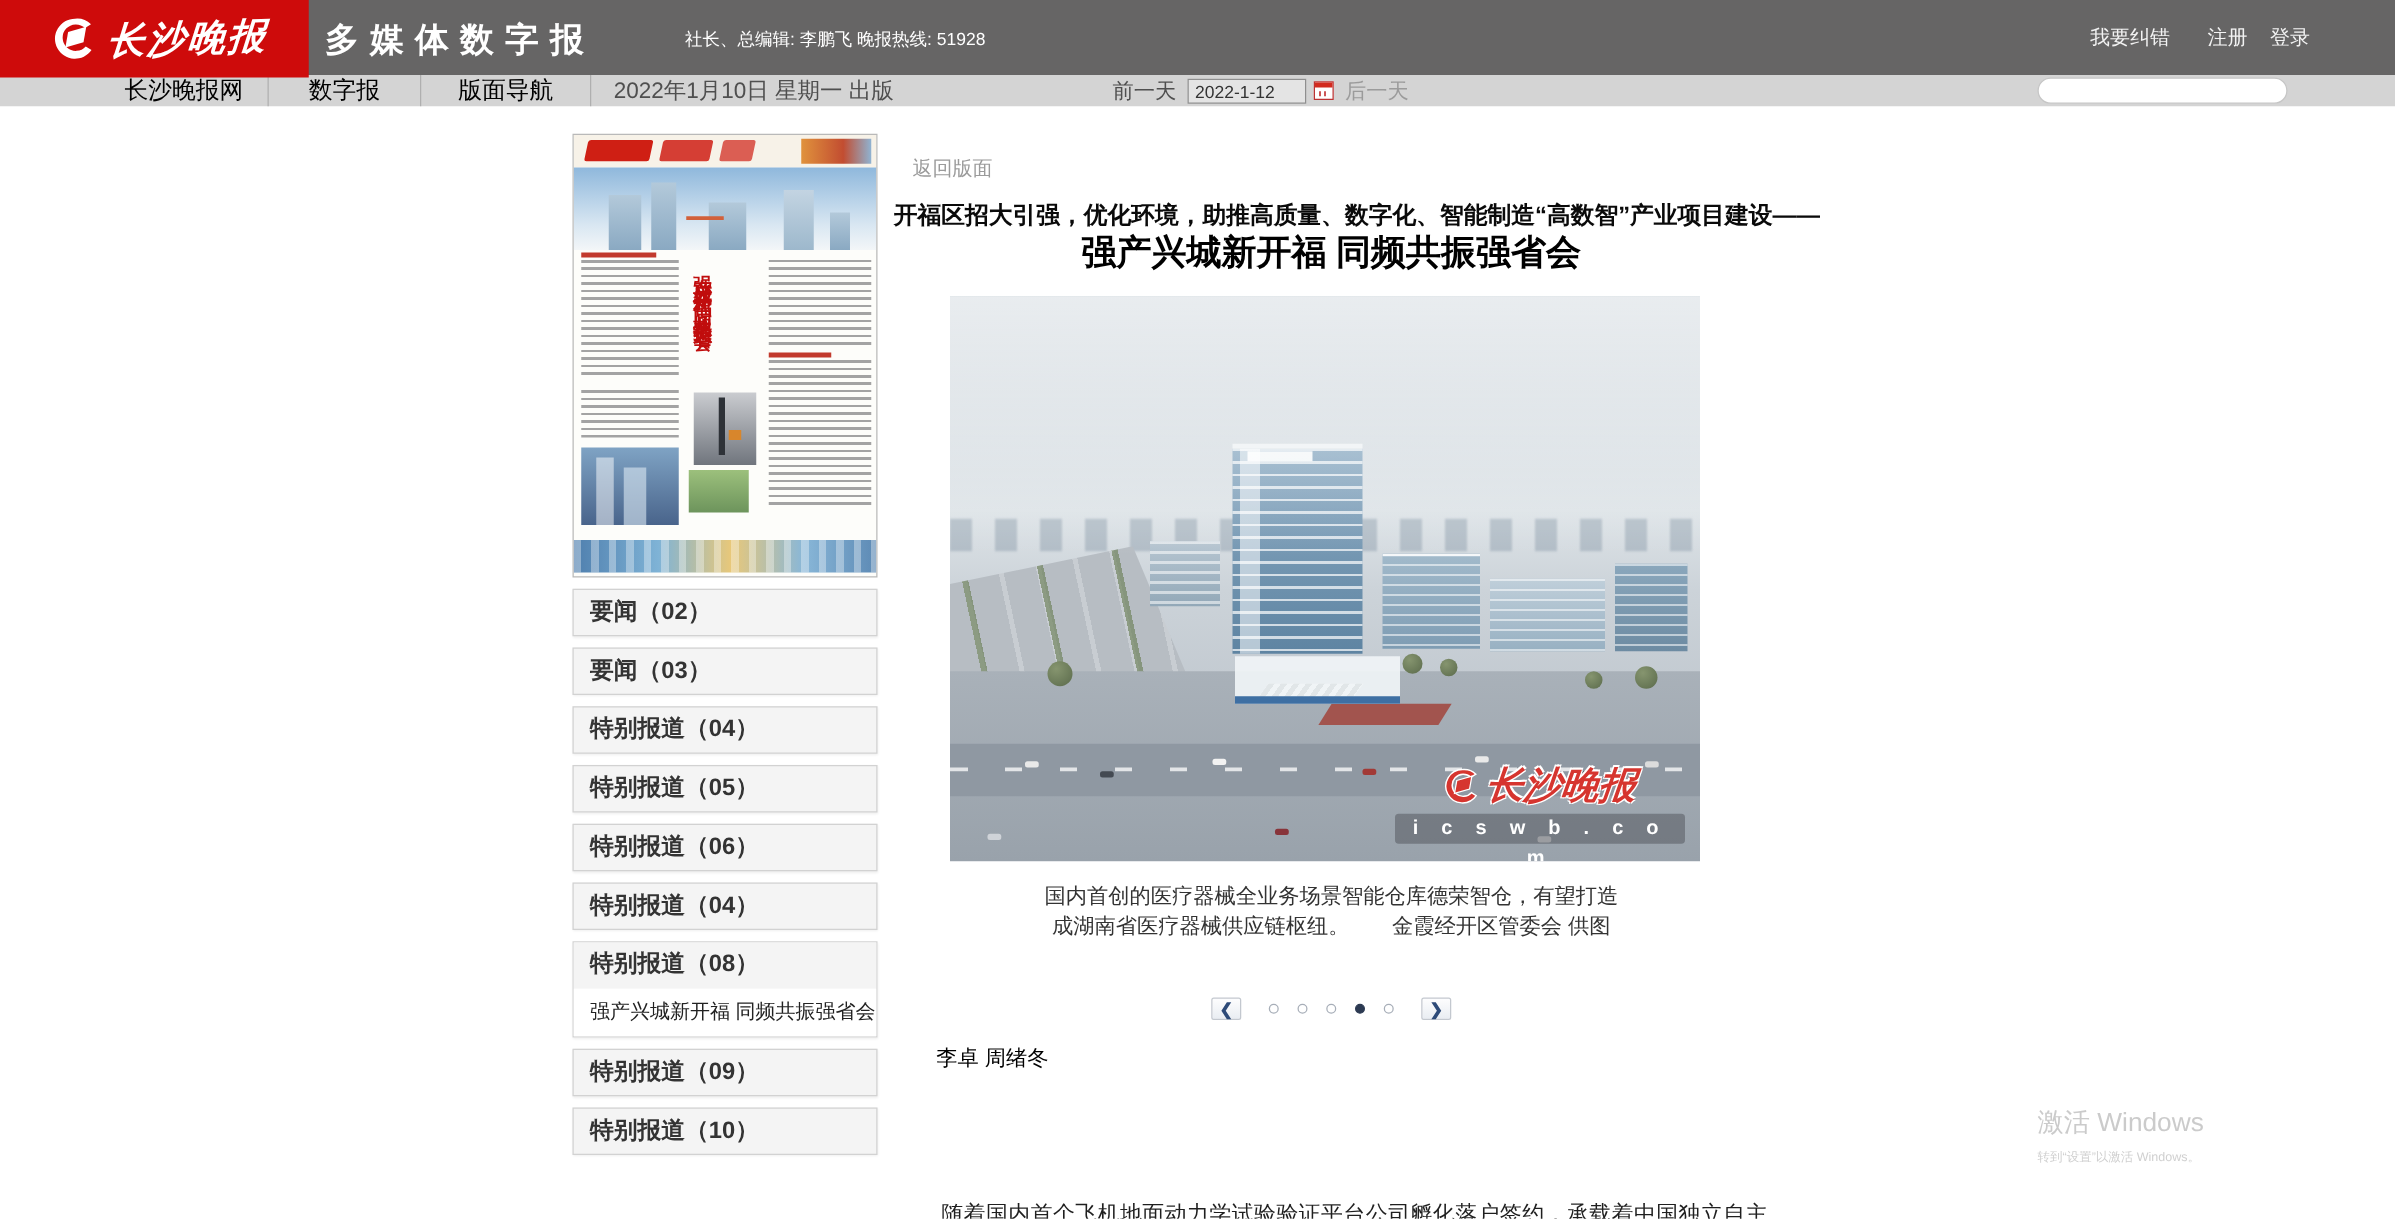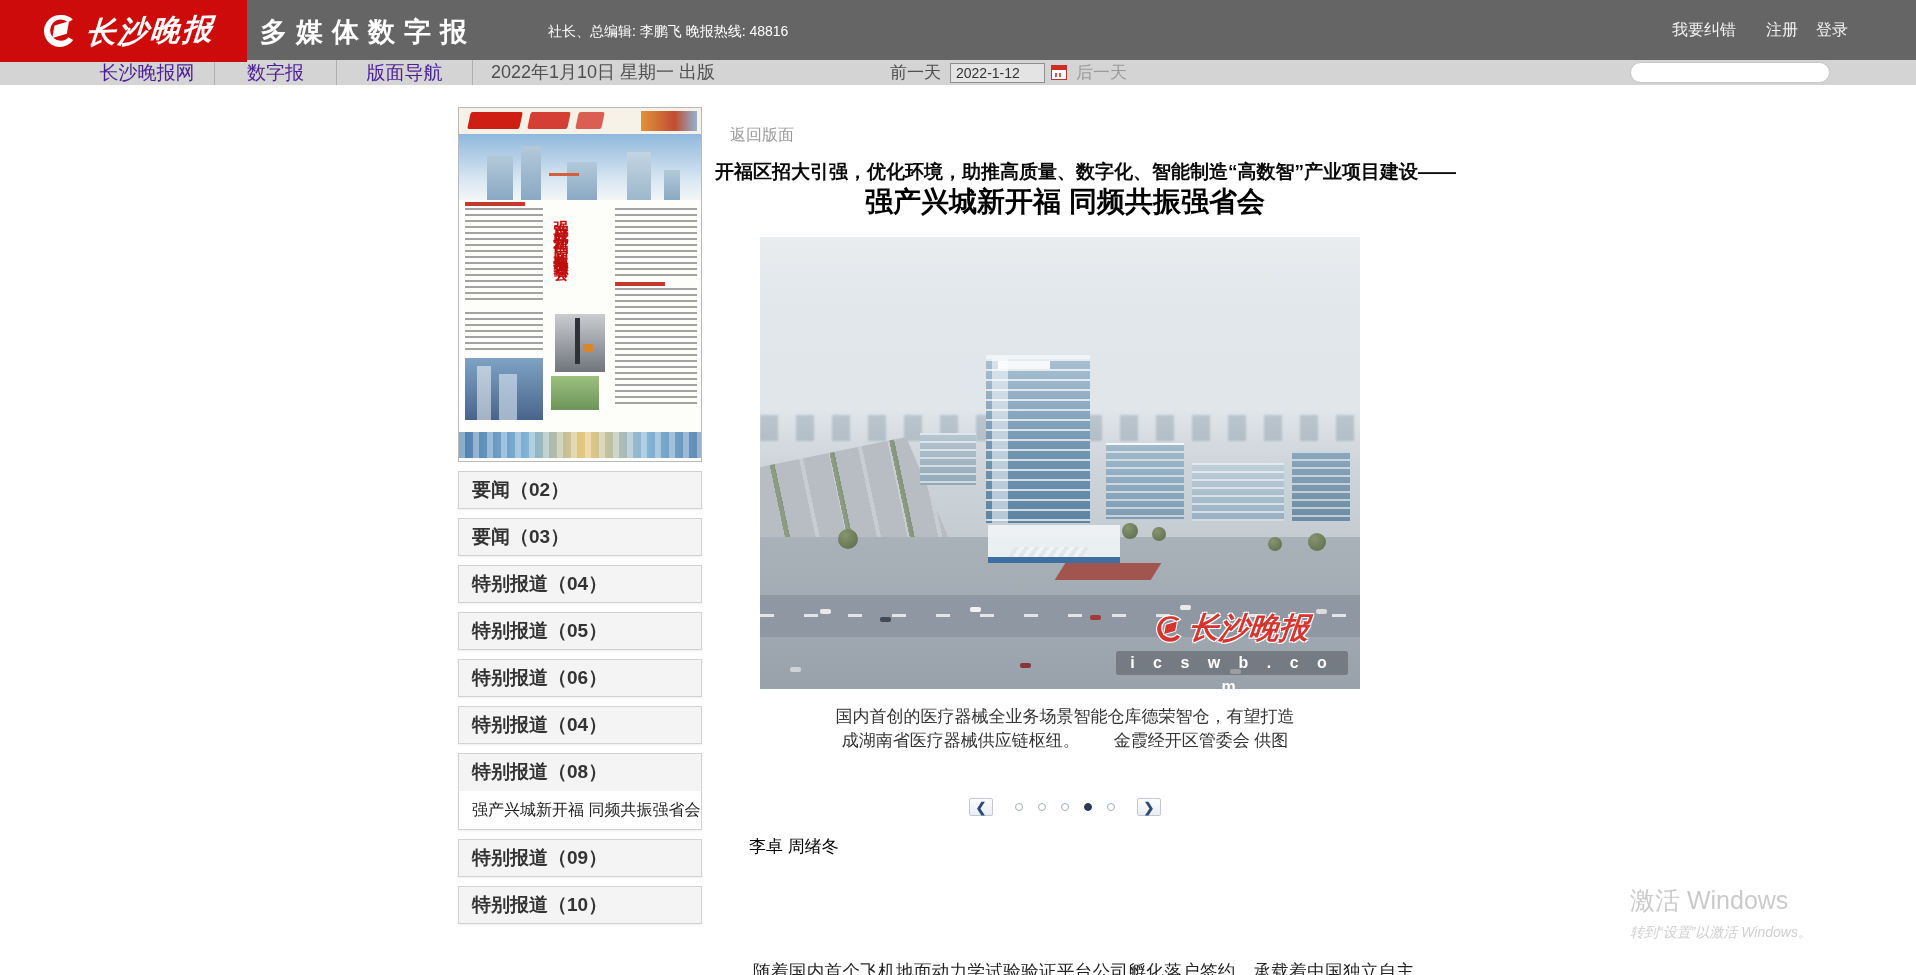--- a/index.html
+++ b/index.html
@@ -15,21 +15,21 @@
     font-family:"DejaVu Serif", serif; transform:skewX(-6deg) rotate(-2deg); margin-left:8px; letter-spacing:2px; white-space:nowrap; }
   .site-title { position:absolute; left:260px; top:14px; color:#fff; font-size:27px; font-weight:bold; letter-spacing:9px; white-space:nowrap; }
   .masthead { position:absolute; left:548px; top:23px; color:#fff; font-size:14px; white-space:nowrap; }
   .header-links { position:absolute; right:68px; top:20px; display:flex; align-items:center; color:#f2f2f2; font-size:16px; }
   .header-links .hl { cursor:pointer; }
   .hl-1 { margin-right:30px; } .hl-2 { margin-right:18px; }
 
   
   .navbar { position:absolute; left:0; top:60px; width:1916px; height:25px; background:#d4d4d4; }
   .tabs { position:absolute; left:80px; top:0; height:25px; display:flex; }
-  .tab { height:25px; line-height:25px; text-align:center; font-size:19px; color:#4c1d95; border-right:1px solid #afafaf; cursor:pointer; }
+  .tab { height:25px; line-height:25px; text-align:center; font-size:19px; color:#000000; border-right:1px solid #afafaf; cursor:pointer; }
   .tab-0 { width:135px; } .tab-1 { width:122px; } .tab-2 { width:136px; }
   .pub-date { position:absolute; left:491px; top:0; line-height:25px; font-size:18px; color:#4f4f4f; white-space:nowrap; }
   .date-nav { position:absolute; left:890px; top:0; height:25px; display:flex; align-items:center; font-size:17px; color:#4f4f4f; }
   .date-nav .prev { margin-right:9px; cursor:pointer; }
   .date-input { width:95px; height:20px; border:1px solid #8f8f8f; background:#e4e4e4; font-size:14px; color:#333; padding-left:5px;
     font-family:"Liberation Sans", sans-serif; }
   .cal-icon { width:16px; height:15px; margin-left:6px; margin-right:9px; position:relative; background:#fff; border:1px solid #b33; cursor:pointer; }
   .cal-icon::before { content:""; position:absolute; left:0; top:0; right:0; height:4px; background:#d22b1f; }
   .cal-icon::after { content:""; position:absolute; left:3px; top:7px; width:8px; height:4px;
     background:repeating-linear-gradient(90deg,#c55 0 2px,transparent 2px 4px); }
@@ -141,29 +141,29 @@
   .pg-dots { display:flex; align-items:center; gap:15px; margin:0 22px; }
   .dot { width:8px; height:8px; border-radius:50%; border:1px solid #a7aeb8; background:#fff; cursor:pointer; }
   .dot.active { background:#2c3a52; border-color:#2c3a52; }
   .authors { position:absolute; left:34px; top:728px; font-size:17px; color:#000000; }
   .para { position:absolute; left:3px; width:696px; font-size:17.5px; line-height:31px; color:#1f1f1f;
     text-indent:2em; text-align:justify; }
   .para-1 { top:770px; } .para-2 { top:849px; }
 
   
   .win-activate { position:absolute; left:1630px; top:884px; color:#cbcbcb; z-index:9; }
-  .win-l1 { font-size:25px; }
-  .win-l2 { font-size:14px; margin-top:7px; color:#d0d0d0;font-style:italic; }
+  .win-l1 { font-size:21px; }
+  .win-l2 { font-size:10px; margin-top:7px; color:#d0d0d0; }
 </style>
 </head>
 <body>
 
 <div class="header">
   <div class="site-title">多媒体数字报</div>
-  <div class="masthead">社长、总编辑: 李鹏飞 晚报热线: 48816</div>
+  <div class="masthead">社长、总编辑: 李鹏飞 晚报热线: 51928</div>
   <div class="header-links">
     <span class="hl hl-1">我要纠错</span>
     <span class="hl hl-2">注册</span>
     <span class="hl">登录</span>
   </div>
 </div>
 <div class="logo-box">
   <svg class="emblem" viewBox="0 0 36 36">
     <path d="M18 2a16 16 0 1 0 13.2 25l-4.6-2.8a10.6 10.6 0 1 1-0.6-14.8l4.8-3A16 16 0 0 0 18 2z" fill="#fff"></path>
     <path d="M12.5 12.5l14.5-4.2-2.2 12.4-14.5 4.2z" fill="#fff"></path>

